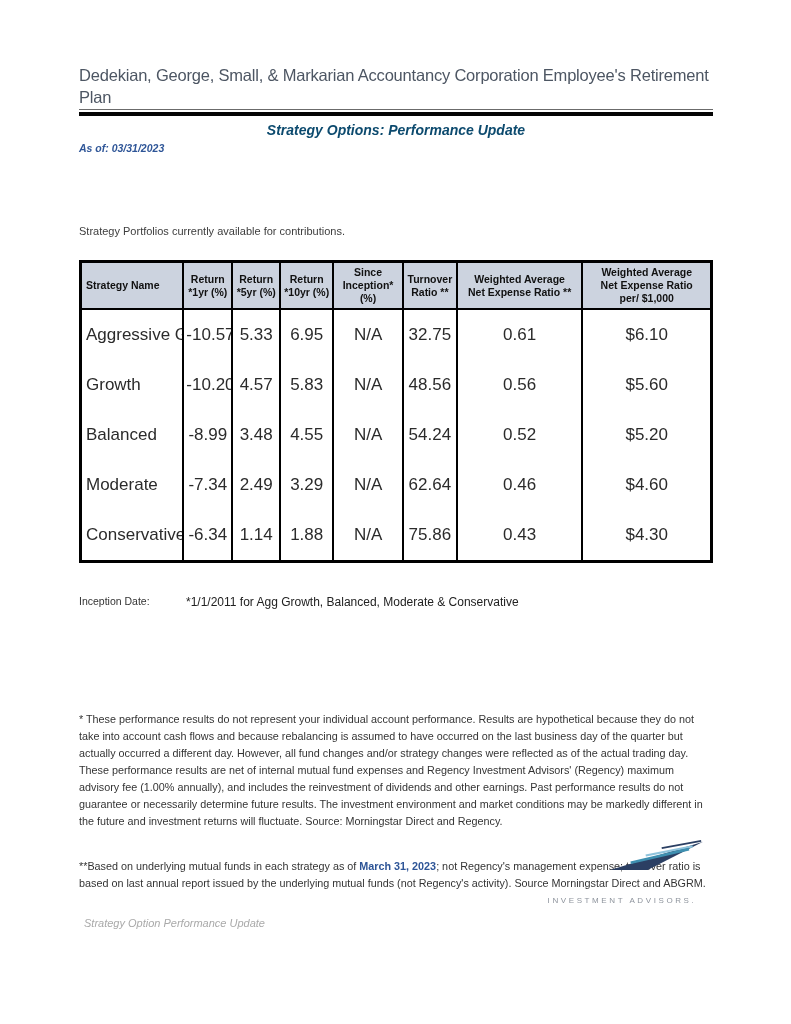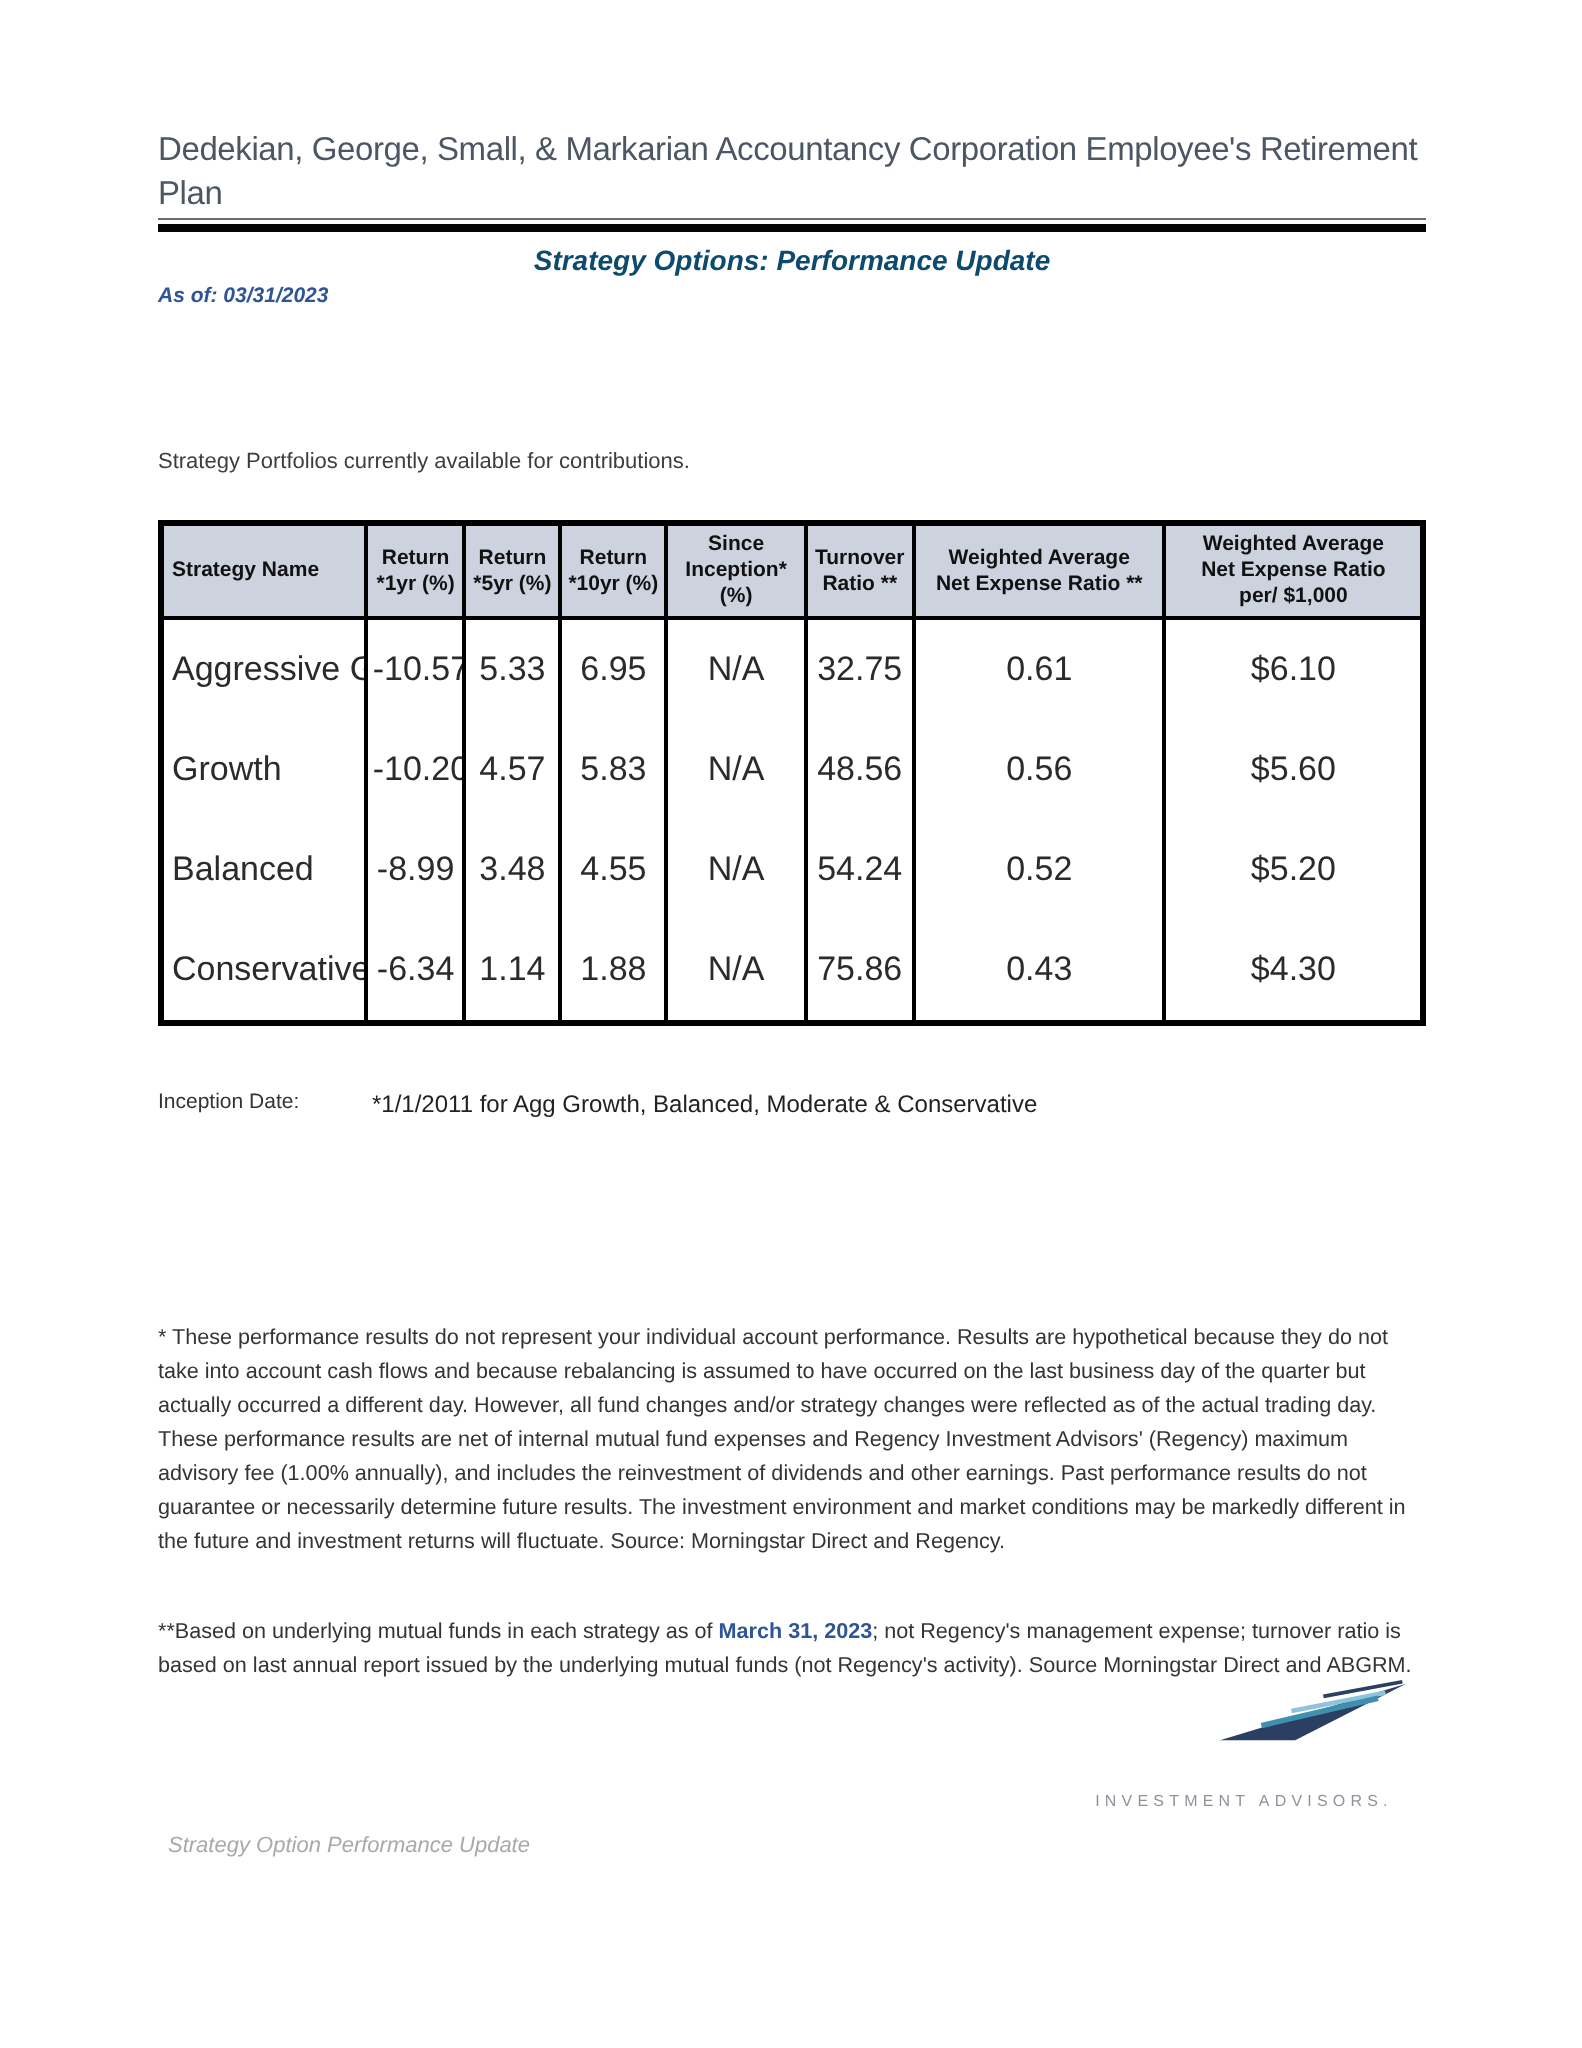--- a/index.html
+++ b/index.html
@@ -225,20 +225,30 @@
           <td class="c0">Balanced</td>
           <td>-8.99</td>
           <td>3.48</td>
           <td>4.55</td>
           <td>N/A</td>
           <td>54.24</td>
           <td>0.52</td>
           <td>$5.20</td>
         </tr>
         <tr>
+          <td class="c0">Moderate</td>
+          <td>-7.34</td>
+          <td>2.49</td>
+          <td>3.29</td>
+          <td>N/A</td>
+          <td>62.64</td>
+          <td>0.46</td>
+          <td>$4.60</td>
+        </tr>
+        <tr>
           <td class="c0">Conservative</td>
           <td>-6.34</td>
           <td>1.14</td>
           <td>1.88</td>
           <td>N/A</td>
           <td>75.86</td>
           <td>0.43</td>
           <td>$4.30</td>
         </tr>
       </tbody>

